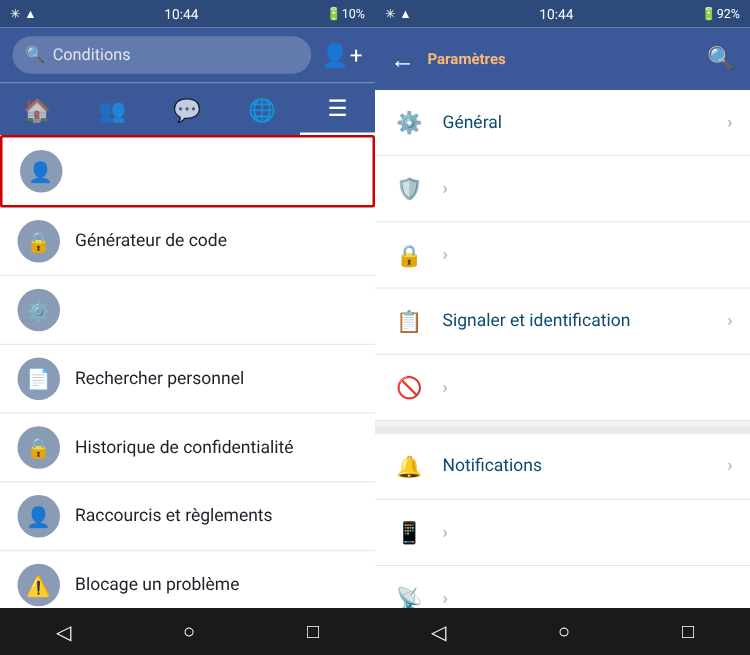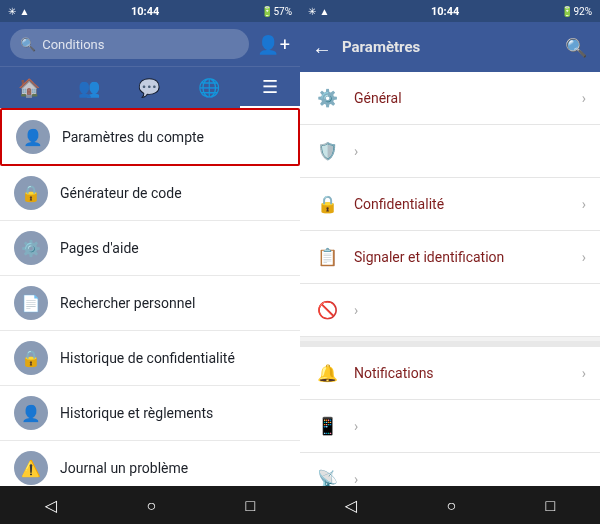--- a/index.html
+++ b/index.html
@@ -43,21 +43,21 @@
       font-size: 10px;
       color: #fff;
     }
     .status-bar-icons {
       display: flex;
       align-items: center;
       gap: 3px;
     }
     .status-time {
       font-size: 11px;
-      font-weight: bold;
+      font-weight: normal;
     }
 
     
     .search-bar {
       background: #3b5998;
       height: 44px;
       display: flex;
       align-items: center;
       padding: 0 10px;
       gap: 8px;
@@ -153,22 +153,22 @@
       padding: 0 12px;
       gap: 10px;
     }
     .back-arrow {
       color: #fff;
       font-size: 20px;
       cursor: pointer;
     }
     .right-header-title {
       flex: 1;
-      color: #e5e5e5;
-      font-size: 15px;
+      color: #fdba74;
+      font-size: 12px;
       font-weight: bold;
     }
     .search-right-icon {
       color: #fff;
       font-size: 18px;
     }
 
     
     .settings-list {
       flex: 1;
@@ -193,21 +193,21 @@
       display: flex;
       align-items: center;
       justify-content: center;
       margin-right: 12px;
       font-size: 17px;
       flex-shrink: 0;
     }
     .settings-item-label {
       flex: 1;
       font-size: 14px;
-      color: #7f1d1d;
+      color: #0c4a6e;
     }
     .settings-chevron {
       color: #aaa;
       font-size: 14px;
     }
 
     
     .android-nav {
       height: 38px;
       background: #1a1a1a;
@@ -242,21 +242,21 @@
 
 <div class="left-panel">
 
   <div class="status-bar">
     <div class="status-bar-icons">
       <span>✳</span>
       <span>▲</span>
     </div>
     <div class="status-time">10:44</div>
     <div class="status-bar-icons">
-      <span>🔋57%</span>
+      <span>🔋10%</span>
     </div>
   </div>
 
   <div class="search-bar">
     <div class="search-input-wrapper">
       <span class="search-icon-white">🔍</span>
       <span>Conditions</span>
     </div>
     <span class="friend-icon">👤+</span>
   </div>
@@ -265,45 +265,43 @@
     <div class="nav-tab">🏠</div>
     <div class="nav-tab">👥</div>
     <div class="nav-tab">💬</div>
     <div class="nav-tab">🌐</div>
     <div class="nav-tab menu-tab">☰</div>
   </div>
 
   <div class="menu-list">
     <div class="menu-item highlighted">
       <div class="menu-item-icon" style="background:#8a9bb5;">👤</div>
-      <span class="menu-item-label">Paramètres du compte</span>
     </div>
     <div class="menu-item">
       <div class="menu-item-icon" style="background:#8a9bb5;">🔒</div>
       <span class="menu-item-label">Générateur de code</span>
     </div>
     <div class="menu-item">
       <div class="menu-item-icon" style="background:#8a9bb5;">⚙️</div>
-      <span class="menu-item-label">Pages d'aide</span>
     </div>
     <div class="menu-item">
       <div class="menu-item-icon" style="background:#8a9bb5;">📄</div>
       <span class="menu-item-label">Rechercher personnel</span>
     </div>
     <div class="menu-item">
       <div class="menu-item-icon" style="background:#8a9bb5;">🔒</div>
       <span class="menu-item-label">Historique de confidentialité</span>
     </div>
     <div class="menu-item">
       <div class="menu-item-icon" style="background:#8a9bb5;">👤</div>
-      <span class="menu-item-label">Historique et règlements</span>
+      <span class="menu-item-label">Raccourcis et règlements</span>
     </div>
     <div class="menu-item">
       <div class="menu-item-icon" style="background:#8a9bb5;">⚠️</div>
-      <span class="menu-item-label">Journal un problème</span>
+      <span class="menu-item-label">Blocage un problème</span>
     </div>
 
   </div>
 
   <div class="android-nav">
     <span class="android-btn">◁</span>
     <span class="android-btn">○</span>
     <span class="android-btn">□</span>
   </div>
 </div>
@@ -334,21 +332,20 @@
         <div class="settings-item-icon icon-gear">⚙️</div>
         <span class="settings-item-label">Général</span>
         <span class="settings-chevron">›</span>
       </div>
       <div class="settings-item">
         <div class="settings-item-icon icon-shield">🛡️</div>
         <span class="settings-chevron">›</span>
       </div>
       <div class="settings-item">
         <div class="settings-item-icon icon-privacy">🔒</div>
-        <span class="settings-item-label">Confidentialité</span>
         <span class="settings-chevron">›</span>
       </div>
       <div class="settings-item">
         <div class="settings-item-icon icon-journal">📋</div>
         <span class="settings-item-label">Signaler et identification</span>
         <span class="settings-chevron">›</span>
       </div>
       <div class="settings-item">
         <div class="settings-item-icon icon-block">🚫</div>
         <span class="settings-chevron">›</span>

